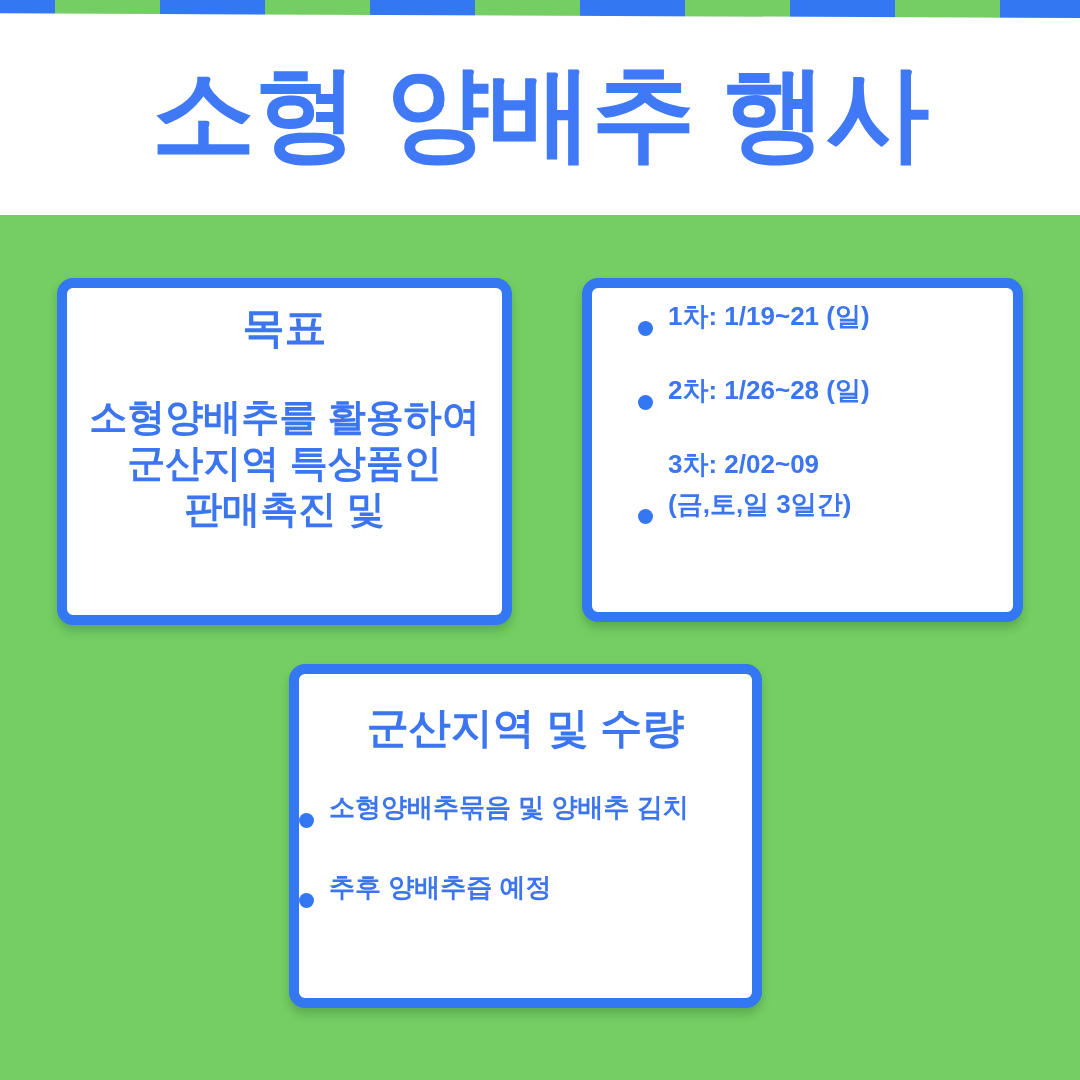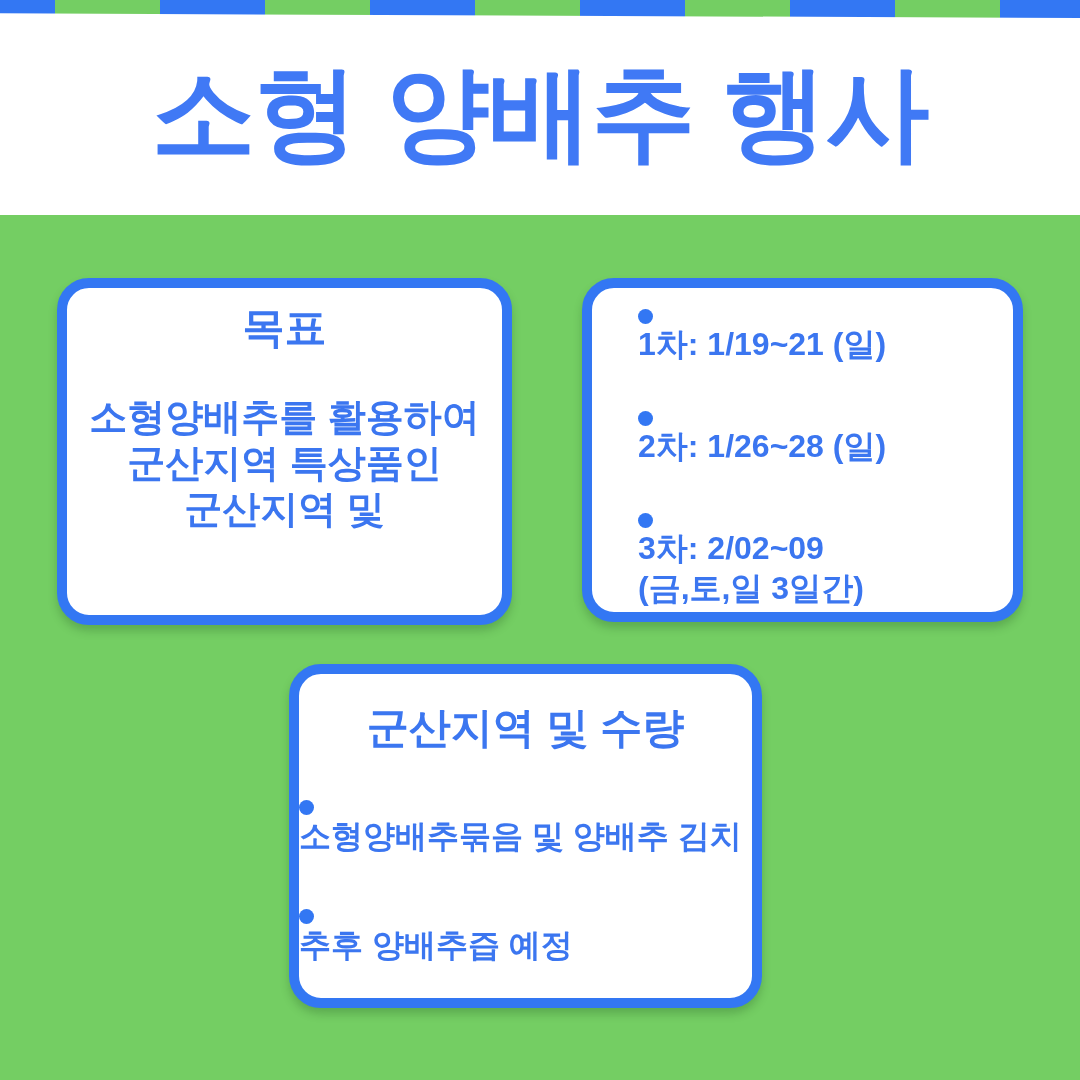--- a/index.html
+++ b/index.html
@@ -61,21 +61,21 @@
     width: 1080px;
     height: 865px;
     background: var(--green);
   }
 
   
   .card {
     position: absolute;
     background: #ffffff;
     border: 10px solid var(--blue);
-    border-radius: 32px;
+    border-radius: 16px;
     box-shadow: 0 6px 9px rgba(35, 85, 35, 0.28);
     color: var(--text-blue);
   }
   .card h2 {
     text-align: center;
     font-size: 42px;
     font-weight: 800;
     line-height: 48px;
     color: var(--text-blue);
   }
@@ -95,26 +95,25 @@
   .card-period h2 { margin-top: 32px; }
   .bullet-list {
     list-style: none;
     margin-top: 8px;
     padding-left: 46px;
     padding-right: 10px;
   }
   .card-items .bullet-list { padding-left: 0; margin-top: 34px; }
   .bullet-item {
     display: flex;
-    align-items: flex-start;
-    font-size: 32px;
+    align-items: flex-end;
+    font-size: 26px;
     font-weight: 600;
     line-height: 40px;
     margin-bottom: 34px;
-    flex-direction: column;
   }
   .card-items .bullet-item { line-height: 42px; margin-bottom: 38px; }
   .dot {
     flex: 0 0 auto;
     width: 15px; height: 15px;
     border-radius: 50%;
     background: var(--blue);
     margin-top: 13px;
     margin-right: 15px;
   }
@@ -148,21 +147,21 @@
     <h1>소형 양배추 행사</h1>
   </header>
 
   <main class="green-area">
 
     <section class="card card-goal">
       <h2>목표</h2>
       <div class="goal-body">
         <div>소형양배추를 활용하여</div>
         <div>군산지역 특상품인</div>
-        <div>군산지역 및</div>
+        <div>판매촉진 및</div>
       </div>
     </section>
 
     <section class="card card-period">
       <ul class="bullet-list">
         <li class="bullet-item">
           <span class="dot"></span>
           <span class="bullet-text">
             <span>1차: 1/19~21 (일)</span>
 

